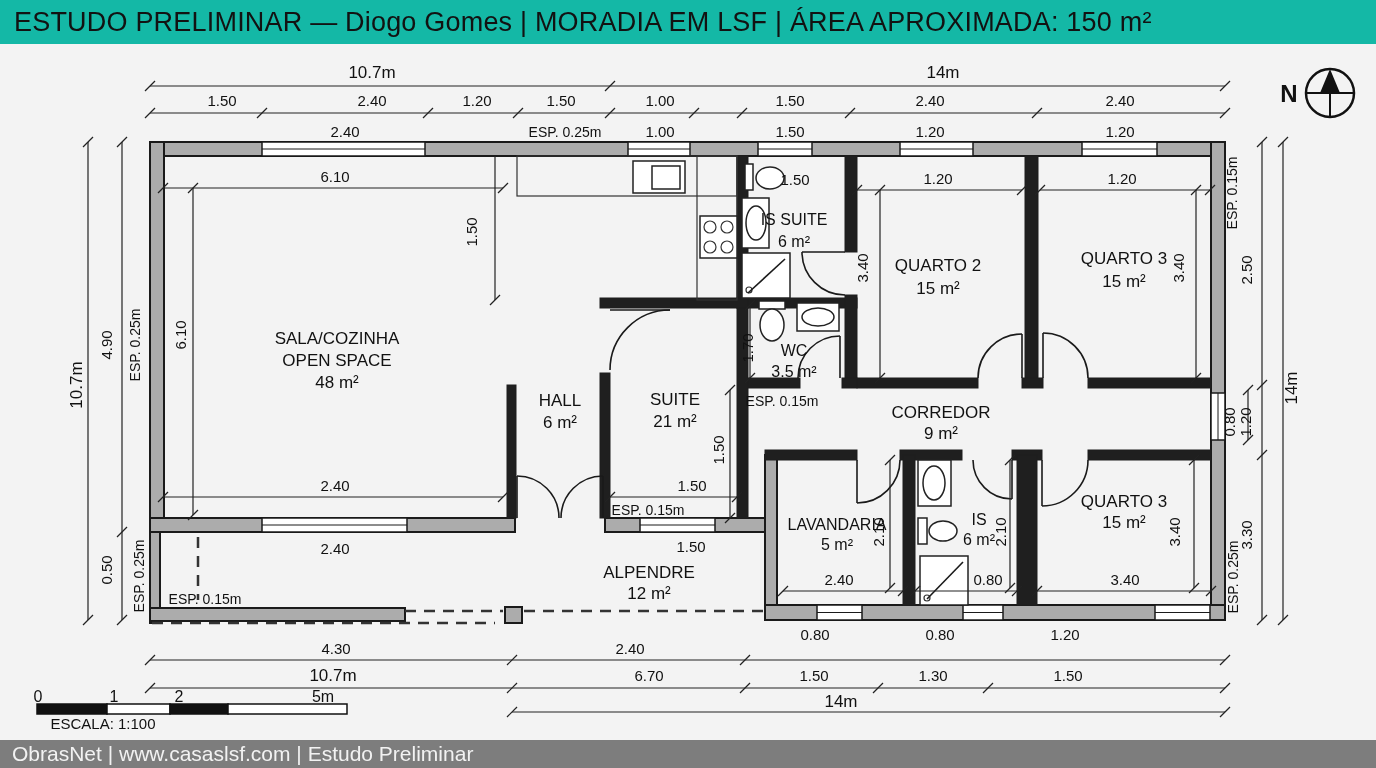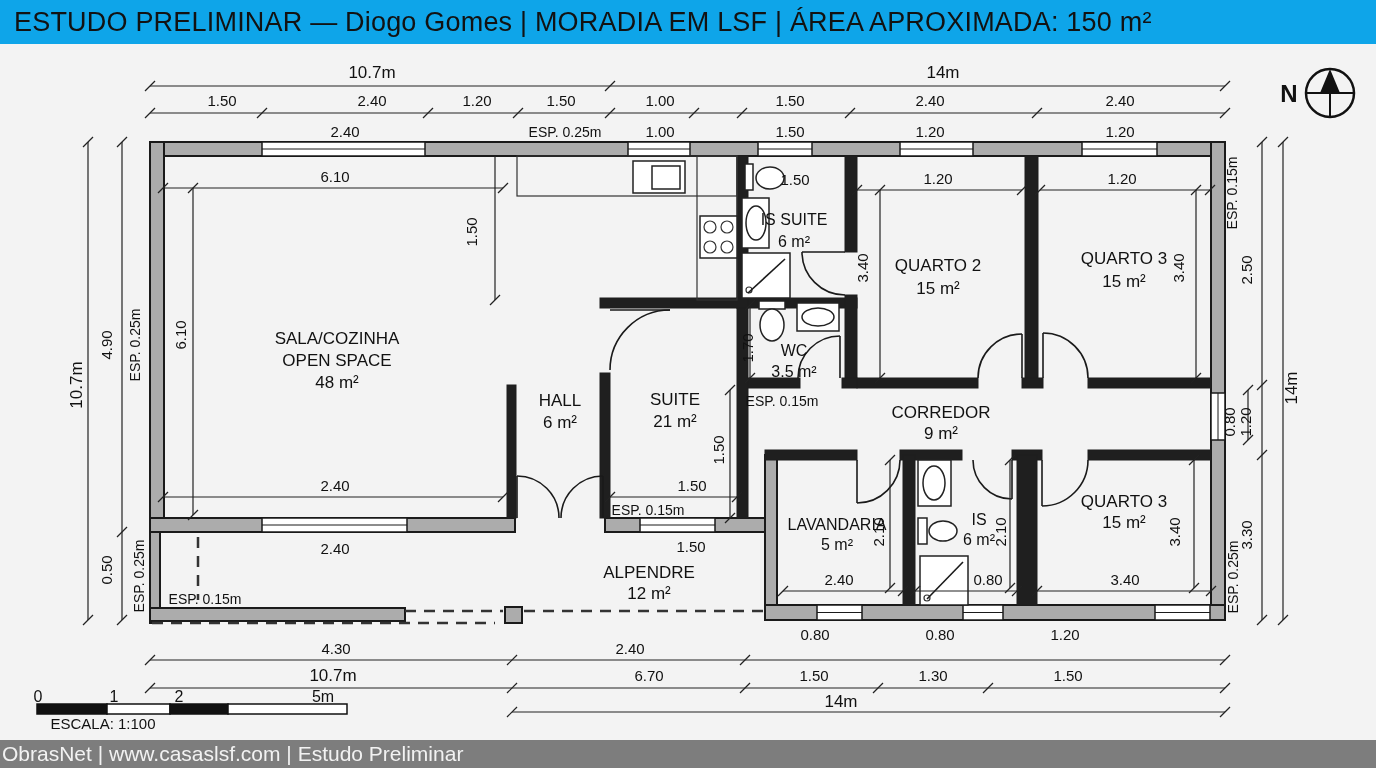--- a/index.html
+++ b/index.html
@@ -1,21 +1,21 @@
 <!DOCTYPE html>
 <html><head>
 <meta charset="utf-8">
 <style>
   html,body{margin:0;padding:0;width:1376px;height:768px;background:#f3f3f3;overflow:hidden;}
   #stage{position:relative;width:1376px;height:768px;font-family:"Liberation Sans",sans-serif;}
-  .titlebar{position:absolute;left:0;top:0;width:1376px;height:44px;background:#0ea5e9;
+  .titlebar{position:absolute;left:0;top:0;width:1376px;height:44px;background:#14b8a6;
     display:flex;align-items:center;padding-left:14px;box-sizing:border-box;
     font-size:27px;color:#121212;letter-spacing:.2px;white-space:nowrap;}
   .footerbar{position:absolute;left:0;bottom:0;width:1376px;height:28px;background:#7d7d7d;
-    display:flex;align-items:center;padding-left:2px;box-sizing:border-box;
+    display:flex;align-items:center;padding-left:12px;box-sizing:border-box;
     font-size:21px;color:#f2f2f2;white-space:nowrap;}
   svg{position:absolute;left:0;top:0;}
   .wall{fill:#acacac;stroke:#1a1a1a;stroke-width:2;}
   .iwall{fill:#1f1f1f;stroke:#1f1f1f;stroke-width:1;}
   .win{fill:#ffffff;stroke:#1a1a1a;stroke-width:1.5;}
   .winline{stroke:#1a1a1a;stroke-width:1;}
   .dim{stroke:#222;stroke-width:1.2;fill:none;}
   .thin{stroke:#1a1a1a;stroke-width:1.6;fill:none;}
   .box{fill:#ffffff;stroke:#222;stroke-width:1.5;}
   .nofill{fill:none;stroke:#333;stroke-width:1.2;}

